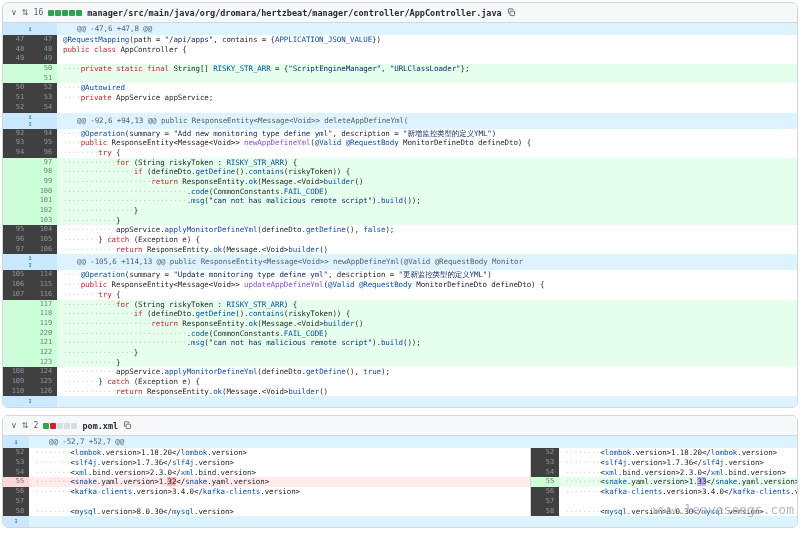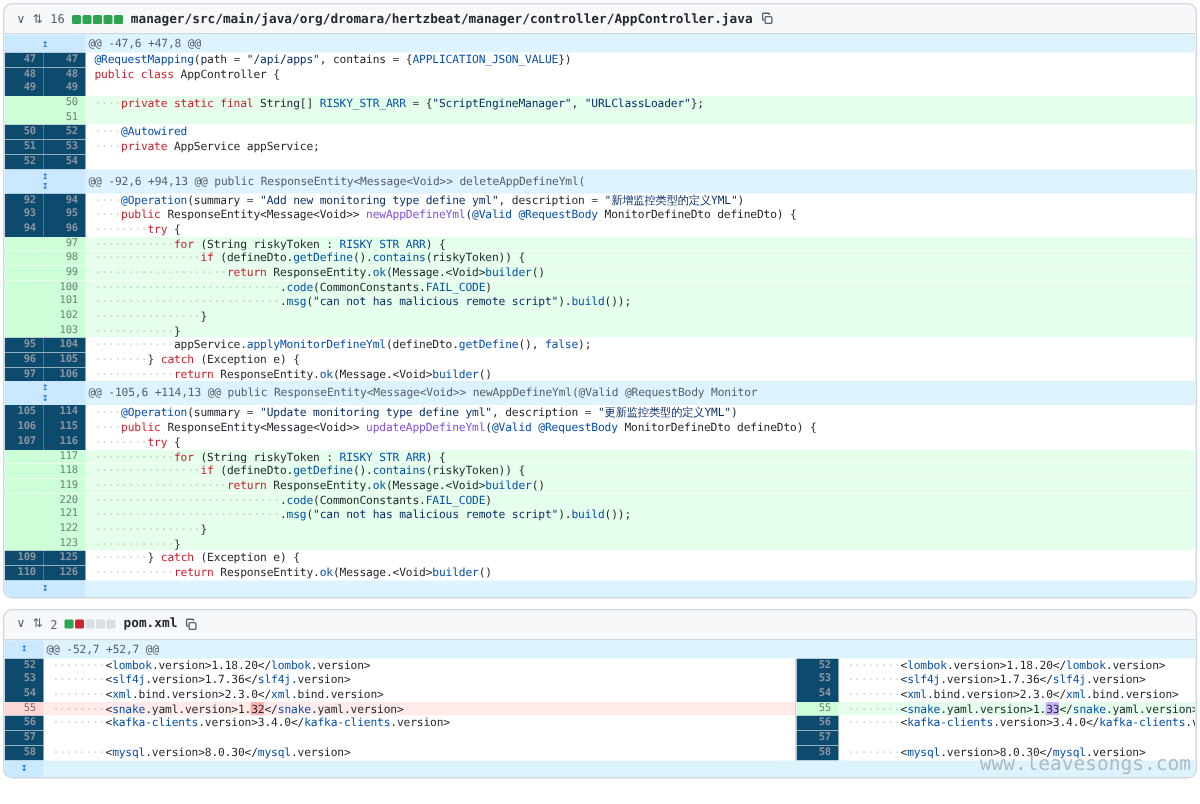--- a/index.html
+++ b/index.html
@@ -27,34 +27,34 @@
 
   .diff-body { font-family:"DejaVu Sans Mono", monospace; font-size:7.5px;
     letter-spacing:-0.1px; color:#24292f; }
   .row { display:flex; height:9.7px; line-height:9.7px; white-space:pre; overflow:hidden; }
 
   .num { width:26px; flex:0 0 26px; text-align:right; padding-right:5px;
     color:#8c959f; font-size:7px; cursor:pointer; }
   .num.n2 { width:28px; flex:0 0 28px; }
   .code { flex:1; padding-left:6px; overflow:hidden; }
 
-  .row.ctx .num { background:#0c4a6e;font-weight:bold; }
+  .row.ctx .num { background:#404040; }
   .row.add .code { background:#e6ffec; }
   .row.add .num  { background:#ccffd8; color:#24292f99; }
   .row.del .code { background:#ffebe9; }
   .row.del .num  { background:#ffd7d5; color:#24292f99; }
 
   .row.hunk { background:#ddf4ff; color:#57606a; }
   .row.hunk.h1 { height:12px; line-height:12px; }
   .row.hunk.h2 { height:16px; line-height:16px; }
   .hgut { flex:0 0 54px; width:54px; background:#cae8ff; color:#0969da;
     text-align:center; cursor:pointer; display:flex; flex-direction:column;
     align-items:center; justify-content:center; font-size:7px; line-height:7px; }
   .hgut.sm { flex:0 0 26px; width:26px; }
-  .htext { padding-left:2px; overflow:hidden; }
+  .htext { padding-left:20px; overflow:hidden; }
 
   .row.expandrow { background:#ddf4ff; height:11px; line-height:11px; }
 
   
   .pair { display:flex; }
   .pane-l { display:flex; width:527px; flex:0 0 527px; overflow:hidden; }
   .pane-r { display:flex; flex:1; border-left:1px solid #d0d7de; overflow:hidden; }
   .pane-l .code { flex:0 0 501px; width:501px; }
 
   
@@ -125,20 +125,21 @@
         <div class="row ctx"><div class="num">105</div><div class="num n2">114</div><div class="code"><span class="sg ws">····</span><span class="sg c">@Operation</span><span class="sg n">(summary = </span><span class="sg s">"Update monitoring type define yml"</span><span class="sg n">, description = </span><span class="sg s">"更新监控类型的定义YML"</span><span class="sg n">)</span></div></div>
         <div class="row ctx"><div class="num">106</div><div class="num n2">115</div><div class="code"><span class="sg ws">····</span><span class="sg k">public </span><span class="sg n">ResponseEntity&lt;Message&lt;Void&gt;&gt; </span><span class="sg p">updateAppDefineYml</span><span class="sg n">(</span><span class="sg c">@Valid @RequestBody</span><span class="sg n"> MonitorDefineDto defineDto) {</span></div></div>
         <div class="row ctx"><div class="num">107</div><div class="num n2">116</div><div class="code"><span class="sg ws">········</span><span class="sg k">try</span><span class="sg n"> {</span></div></div>
         <div class="row add"><div class="num"></div><div class="num n2">117</div><div class="code"><span class="sg ws">············</span><span class="sg k">for</span><span class="sg n"> (String riskyToken : </span><span class="sg c">RISKY_STR_ARR</span><span class="sg n">) {</span></div></div>
         <div class="row add"><div class="num"></div><div class="num n2">118</div><div class="code"><span class="sg ws">················</span><span class="sg k">if</span><span class="sg n"> (defineDto.</span><span class="sg c">getDefine</span><span class="sg n">().</span><span class="sg c">contains</span><span class="sg n">(riskyToken)) {</span></div></div>
         <div class="row add"><div class="num"></div><div class="num n2">119</div><div class="code"><span class="sg ws">····················</span><span class="sg k">return</span><span class="sg n"> ResponseEntity.</span><span class="sg c">ok</span><span class="sg n">(Message.&lt;Void&gt;</span><span class="sg c">builder</span><span class="sg n">()</span></div></div>
         <div class="row add"><div class="num"></div><div class="num n2">220</div><div class="code"><span class="sg ws">····························</span><span class="sg n">.</span><span class="sg c">code</span><span class="sg n">(CommonConstants.</span><span class="sg c">FAIL_CODE</span><span class="sg n">)</span></div></div>
         <div class="row add"><div class="num"></div><div class="num n2">121</div><div class="code"><span class="sg ws">····························</span><span class="sg n">.</span><span class="sg c">msg</span><span class="sg n">(</span><span class="sg s">"can not has malicious remote script"</span><span class="sg n">).</span><span class="sg c">build</span><span class="sg n">());</span></div></div>
         <div class="row add"><div class="num"></div><div class="num n2">122</div><div class="code"><span class="sg ws">················</span><span class="sg n">}</span></div></div>
         <div class="row add"><div class="num"></div><div class="num n2">123</div><div class="code"><span class="sg ws">············</span><span class="sg n">}</span></div></div>
+        <div class="row ctx"><div class="num">108</div><div class="num n2">124</div><div class="code"><span class="sg ws">············</span><span class="sg n">appService.</span><span class="sg c">applyMonitorDefineYml</span><span class="sg n">(defineDto.</span><span class="sg c">getDefine</span><span class="sg n">(), </span><span class="sg c">true</span><span class="sg n">);</span></div></div>
         <div class="row ctx"><div class="num">109</div><div class="num n2">125</div><div class="code"><span class="sg ws">········</span><span class="sg n">} </span><span class="sg k">catch</span><span class="sg n"> (Exception e) {</span></div></div>
         <div class="row ctx"><div class="num">110</div><div class="num n2">126</div><div class="code"><span class="sg ws">············</span><span class="sg k">return</span><span class="sg n"> ResponseEntity.</span><span class="sg c">ok</span><span class="sg n">(Message.&lt;Void&gt;</span><span class="sg c">builder</span><span class="sg n">()</span></div></div>
         <div class="row expandrow"><div class="hgut">↧</div><div class="htext"></div></div>
       </div>
   </section>
 
   <section class="file-card">
     <div class="file-header">
       <span class="chev">∨</span>
       <span class="expall">⇅</span>

